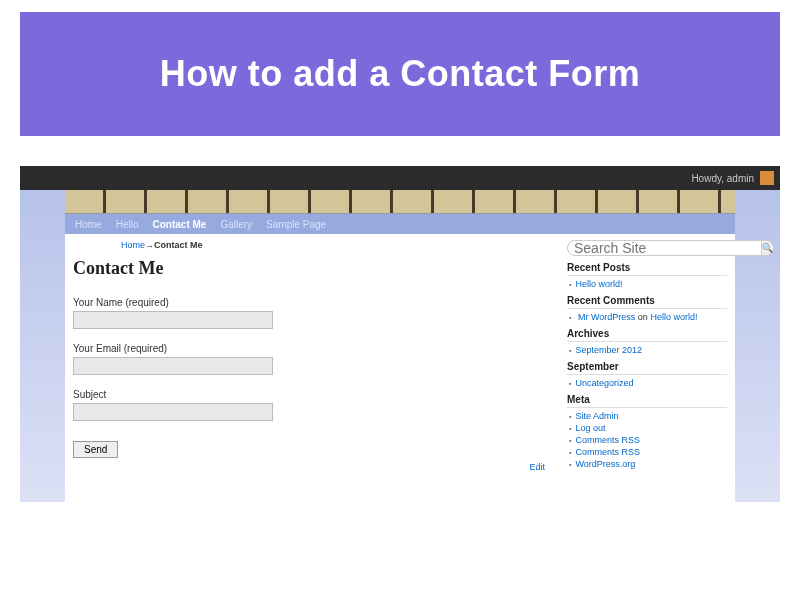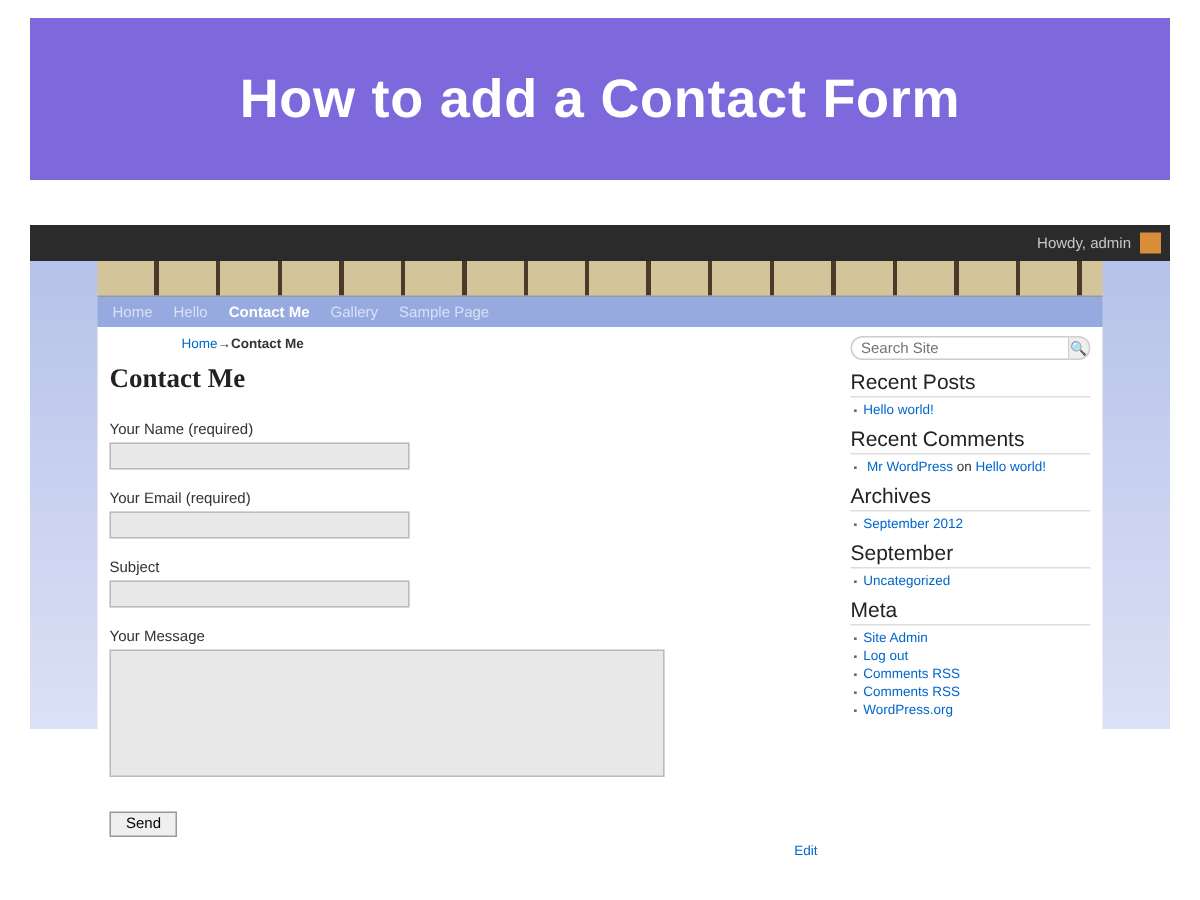--- a/index.html
+++ b/index.html
@@ -1,18 +1,18 @@
 <!DOCTYPE html>
 <html><head>
   <meta charset="utf-8">
   <style>
     * { margin: 0; padding: 0; box-sizing: border-box; }
     body { font-family: Arial, Helvetica, sans-serif; background: #fff; width: 800px; height: 600px; overflow: hidden; }
     
-    .banner { background: #7e69dc; height: 108px; display: flex; align-items: center; justify-content: center; margin: 12px 20px 0 20px; }
+    .banner { background: #7e69dc; height: 124px; display: flex; align-items: center; justify-content: center; margin: 12px 20px 0 20px; }
     .banner-title { color: #fff; font-size: 36px; font-weight: 900; letter-spacing: 0.5px; }
     
     .screenshot-area { margin: 30px 20px 0 20px; position: relative; }
     
     .admin-bar { background: #2b2b2b; height: 24px; display: flex; align-items: center; color: #c8c8c8; font-size: 10px; padding: 0 6px; }
     .admin-bar-left { display: flex; align-items: center; gap: 10px; }
     .admin-bar-right { margin-left: auto; display: flex; align-items: center; gap: 6px; }
     .admin-item { cursor: pointer; }
     .wp-logo { width: 14px; height: 14px; background: #555; border-radius: 50%; display: inline-block; }
     .admin-avatar { width: 14px; height: 14px; background: #d98c3a; display: inline-block; }
@@ -38,24 +38,24 @@
     .page-title { font-size: 18px; font-weight: bold; color: #222; margin-bottom: 18px; font-family: Georgia, serif; }
     
     .form-group { margin-bottom: 14px; }
     .form-label { display: block; font-size: 10px; color: #333; margin-bottom: 3px; }
     .form-input { width: 200px; height: 18px; background: #e8e8e8; border: 1px solid #bbb; font-size: 10px; padding: 1px 3px; }
     .form-textarea { width: 370px; height: 85px; background: #e8e8e8; border: 1px solid #bbb; resize: none; font-size: 10px; padding: 3px; }
     .send-btn { padding: 2px 10px; font-size: 10px; background: #efefef; border: 1px solid #999; cursor: pointer; margin-top: 6px; }
     
     .sidebar { width: 160px; font-size: 9px; }
     .search-wrap { display: flex; margin-bottom: 6px; }
-    .search-input { flex: 1; height: 16px; border: 1px solid #ccc; border-radius: 8px 0 0 8px; padding: 0 6px; font-size: 10px; color: #999; }
+    .search-input { flex: 1; height: 16px; border: 1px solid #ccc; border-radius: 8px 0 0 8px; padding: 0 6px; font-size: 14px; color: #999; }
     .search-btn { width: 22px; height: 16px; border: 1px solid #ccc; border-left: none; border-radius: 0 8px 8px 0; background: #eee; cursor: pointer; display: flex; align-items: center; justify-content: center; font-size: 9px; }
     
-    .widget-title { font-size: 14px; font-weight: normal; color: #222; margin: 6px 0 3px 0; border-bottom: 1px solid #ddd; padding-bottom: 2px; }
+    .widget-title { font-size: 10px; font-weight: bold; color: #222; margin: 6px 0 3px 0; border-bottom: 1px solid #ddd; padding-bottom: 2px; }
     .widget-list { list-style: none; padding-left: 2px; }
     .widget-list li { margin: 2px 0; }
     .widget-list li::before { content: "▪"; color: #666; margin-right: 4px; font-size: 7px; }
     .widget-link { color: #0066cc; text-decoration: none; font-size: 9px; }
     .widget-text { color: #333; font-size: 9px; }
     
     .edit-link { text-align: right; font-size: 9px; color: #0066cc; margin-top: 4px; padding-right: 4px; }
   </style>
 </head>
 <body>
@@ -100,24 +100,20 @@
         <div class="form-group">
           <label class="form-label">Your Email (required)</label>
           <input class="form-input" type="text" style="">
         </div>
         
         <div class="form-group">
           <label class="form-label">Subject</label>
           <input class="form-input" type="text" style="">
         </div>
         
-        <div class="form-group">
-          <label class="form-label">Your Message</label>
-          <textarea class="form-textarea" style=""></textarea>
-        </div>
         
         <button class="send-btn">Send</button>
         
         <div class="edit-link">Edit</div>
       </div>
 
       <div class="sidebar">
         <div class="search-wrap">
           <input class="search-input" type="text" placeholder="Search Site" style="">
           <button class="search-btn">

